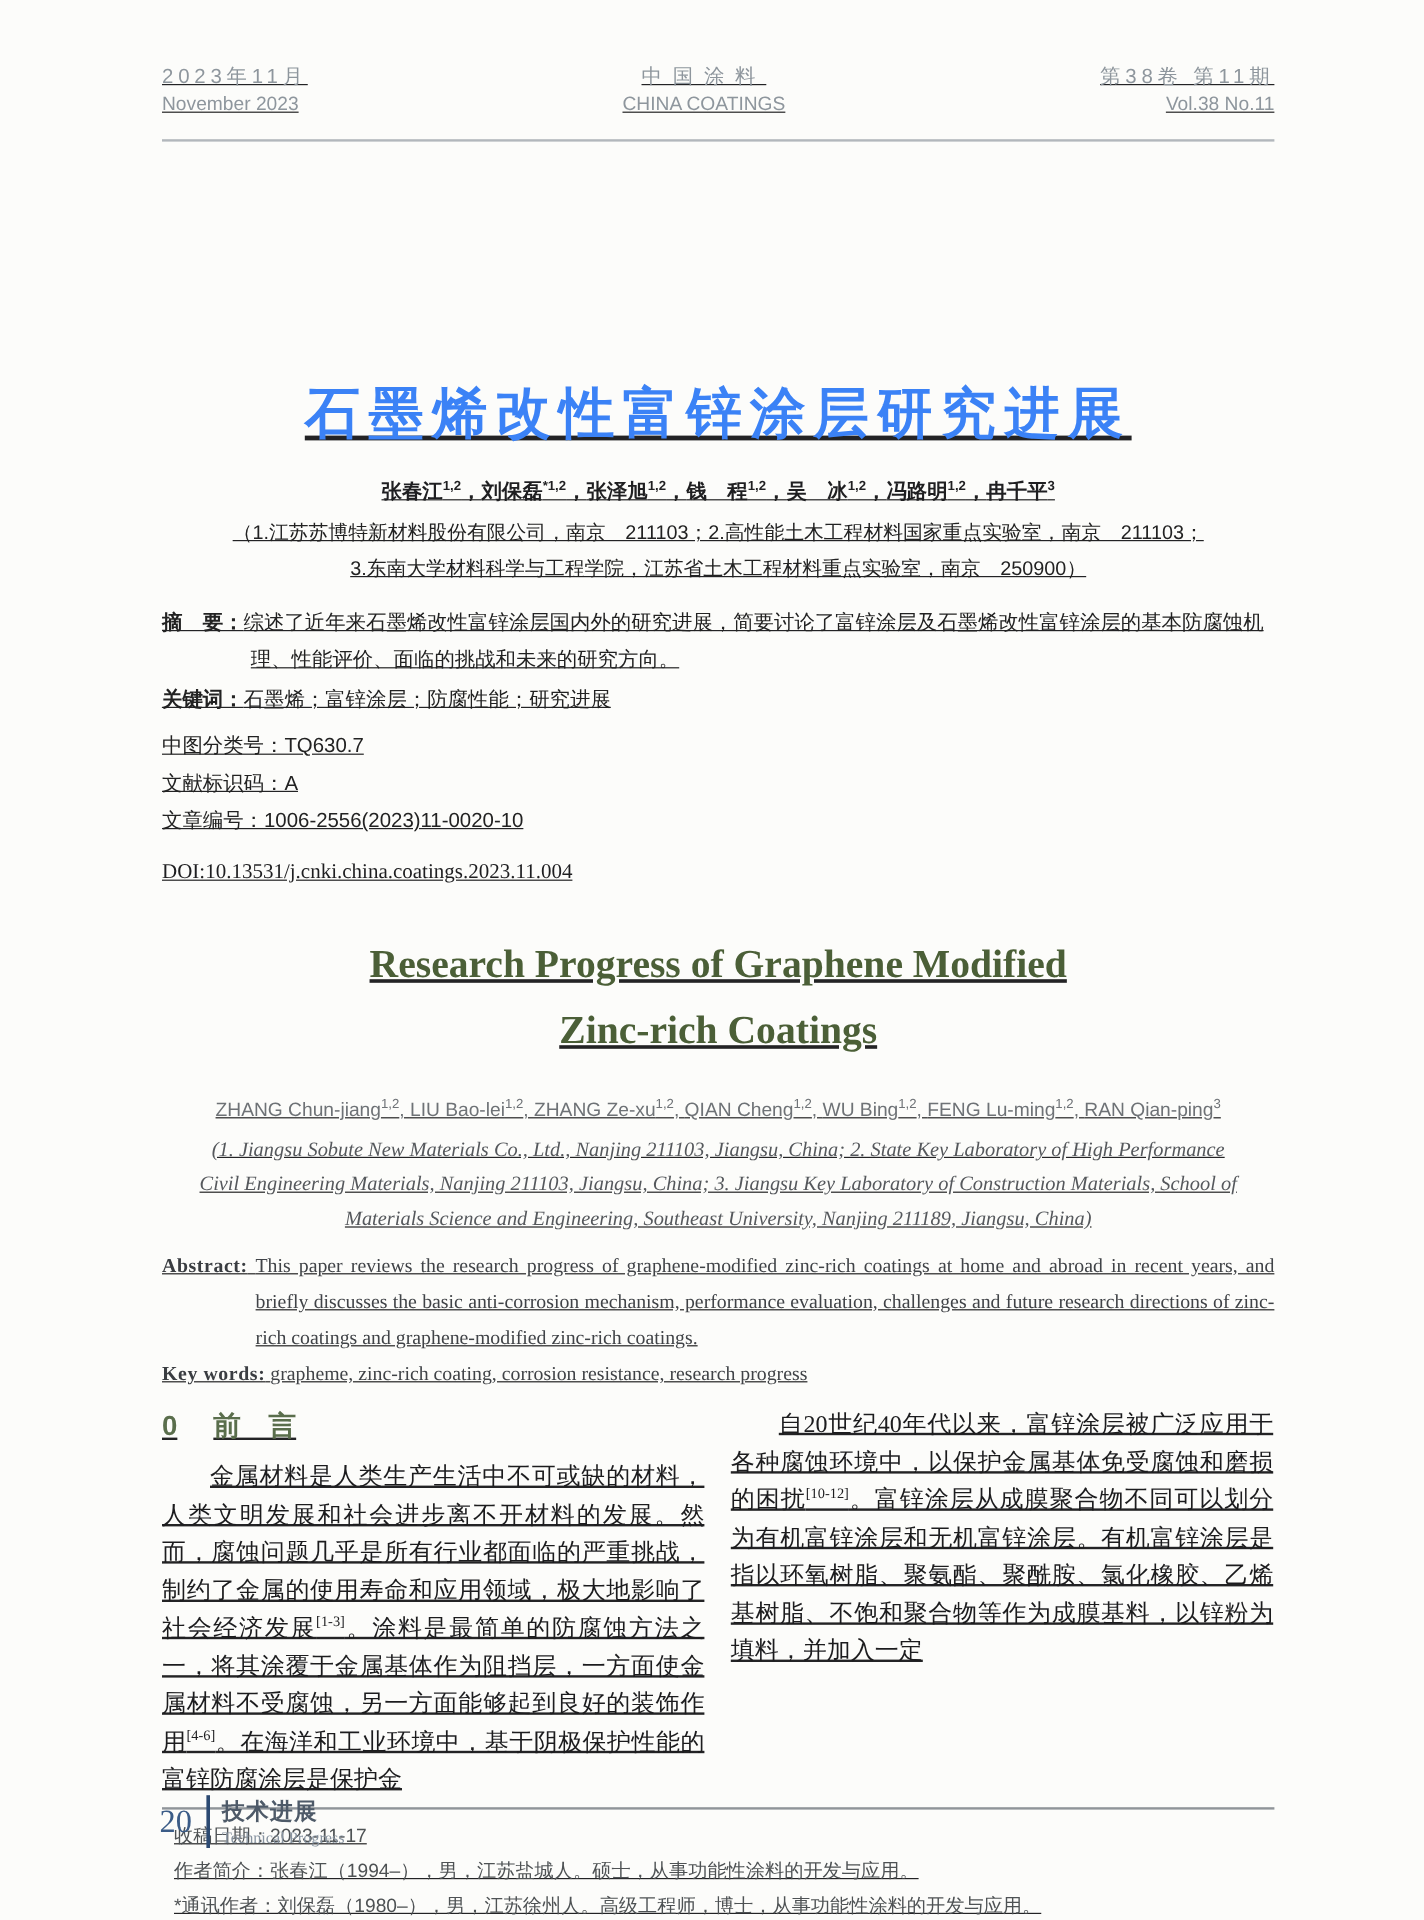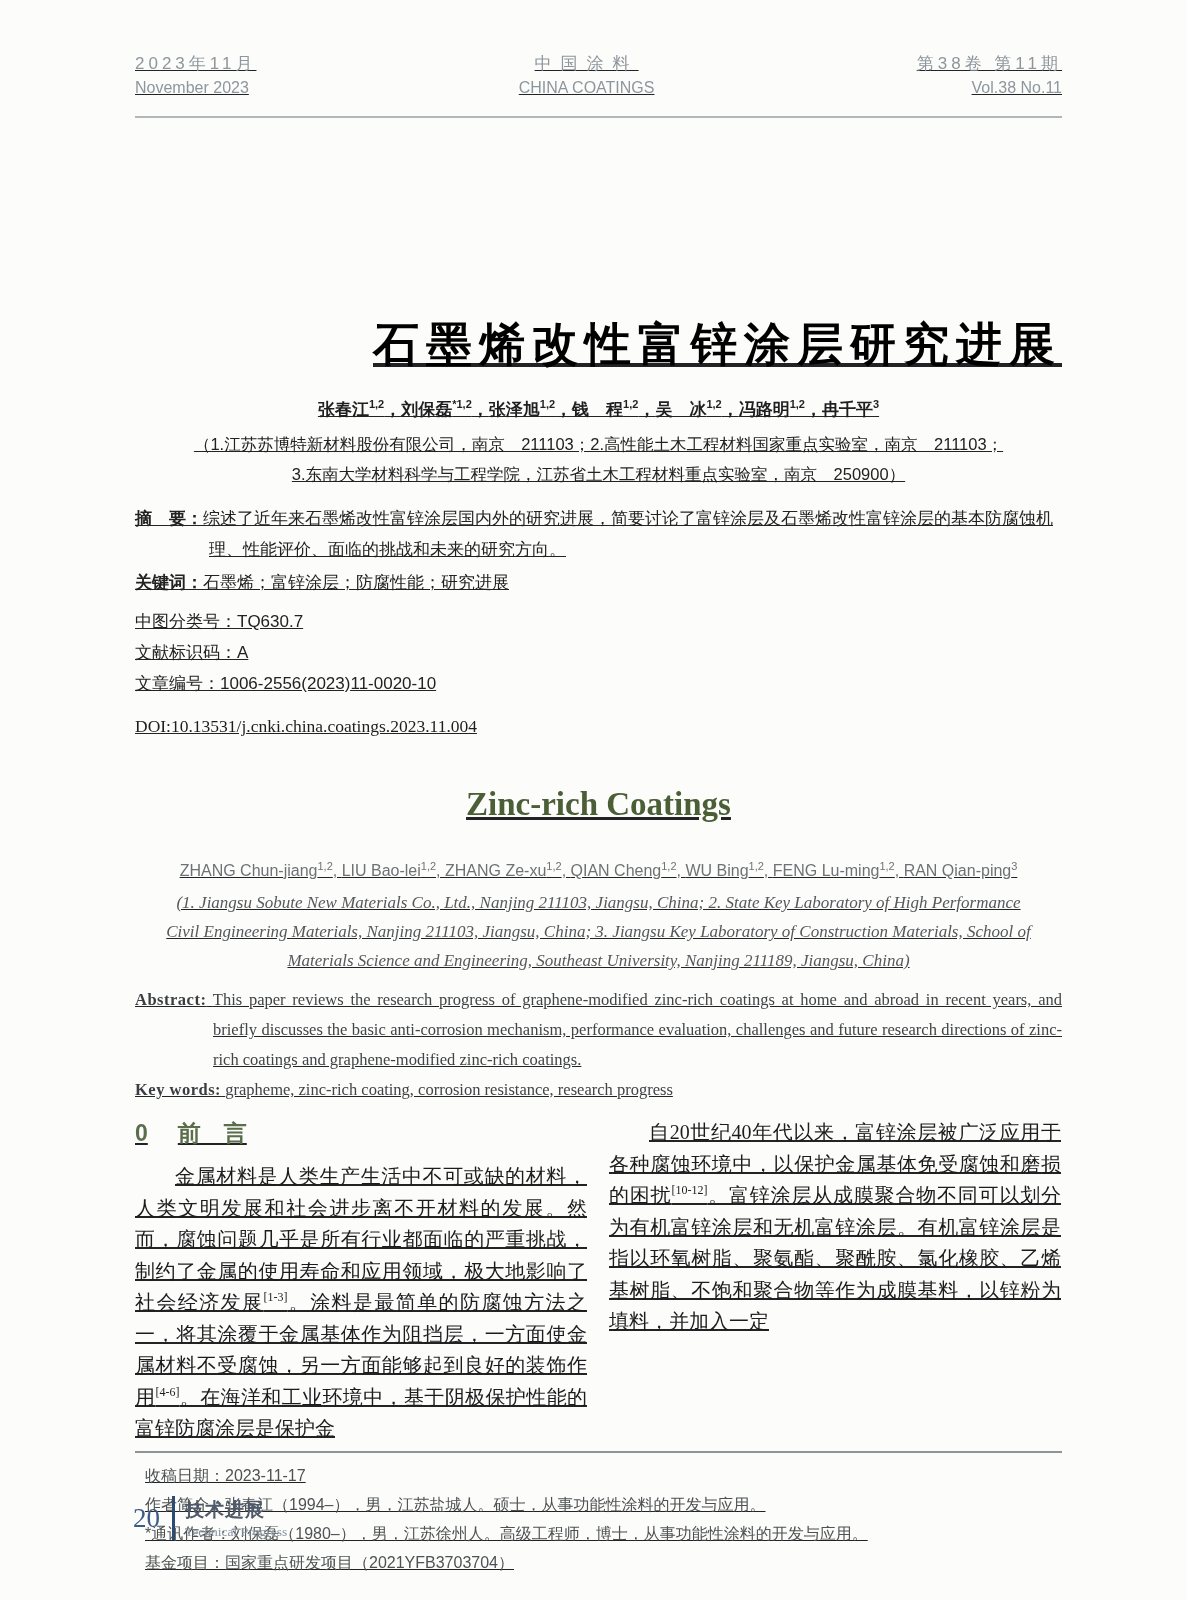--- a/index.html
+++ b/index.html
@@ -21,23 +21,23 @@
     padding-bottom: 16px; border-bottom: 2px solid #b2b7bc;
     color: #8e969d; font-size: 16px; line-height: 24px;
   }
   .ph-cell.center { text-align: center; }
   .ph-cell.right  { text-align: right; }
   .ph-cn { font-size: 17px; letter-spacing: 4px; }
   .ph-cell.center .ph-cn { letter-spacing: 9px; }
 
   
   .title-cn {
-    margin-top: 196px; text-align: right;
+    margin-top: 196px; text-align: center;
     font-size: 46px; font-weight: bold; letter-spacing: 7px;
-    color: #000000;
+    color: #3b82f6;
   }
   .authors-cn {
     margin-top: 22px; text-align: center;
     font-size: 17px; font-weight: 600; color: #1f1f21;
   }
   .authors-cn sup, .authors-en sup { font-size: 11px; vertical-align: super; line-height: 0; }
   .affil-cn { margin-top: 8px; text-align: center; font-size: 16.5px; line-height: 30px; color: #222; }
 
   
   .abs-cn { margin-top: 14px; font-size: 17px; line-height: 31px; color: #222; }
@@ -132,20 +132,21 @@
       </div>
       <div class="meta-row">
         <span>中图分类号：TQ630.7</span>
         <span>文献标识码：A</span>
         <span>文章编号：1006-2556(2023)11-0020-10</span>
       </div>
       <div class="doi">DOI:10.13531/j.cnki.china.coatings.2023.11.004</div>
     </div>
 
     <div class="title-en">
+      <div class="line1">Research Progress of Graphene Modified</div>
       <div class="line2">Zinc-rich Coatings</div>
     </div>
 
     <div class="authors-en"><span>ZHANG Chun-jiang</span><sup>1,2</sup>, <span>LIU Bao-lei</span><sup>1,2</sup>, <span>ZHANG Ze-xu</span><sup>1,2</sup>, <span>QIAN Cheng</span><sup>1,2</sup>, <span>WU Bing</span><sup>1,2</sup>, <span>FENG Lu-ming</span><sup>1,2</sup>, <span>RAN Qian-ping</span><sup>3</sup></div>
 
     <div class="affil-en">
       <div>(1. Jiangsu Sobute New Materials Co., Ltd., Nanjing 211103, Jiangsu, China; 2. State Key Laboratory of High Performance</div>
       <div>Civil Engineering Materials, Nanjing 211103, Jiangsu, China; 3. Jiangsu Key Laboratory of Construction Materials, School of</div>
       <div>Materials Science and Engineering, Southeast University, Nanjing 211189, Jiangsu, China)</div>
     </div>

